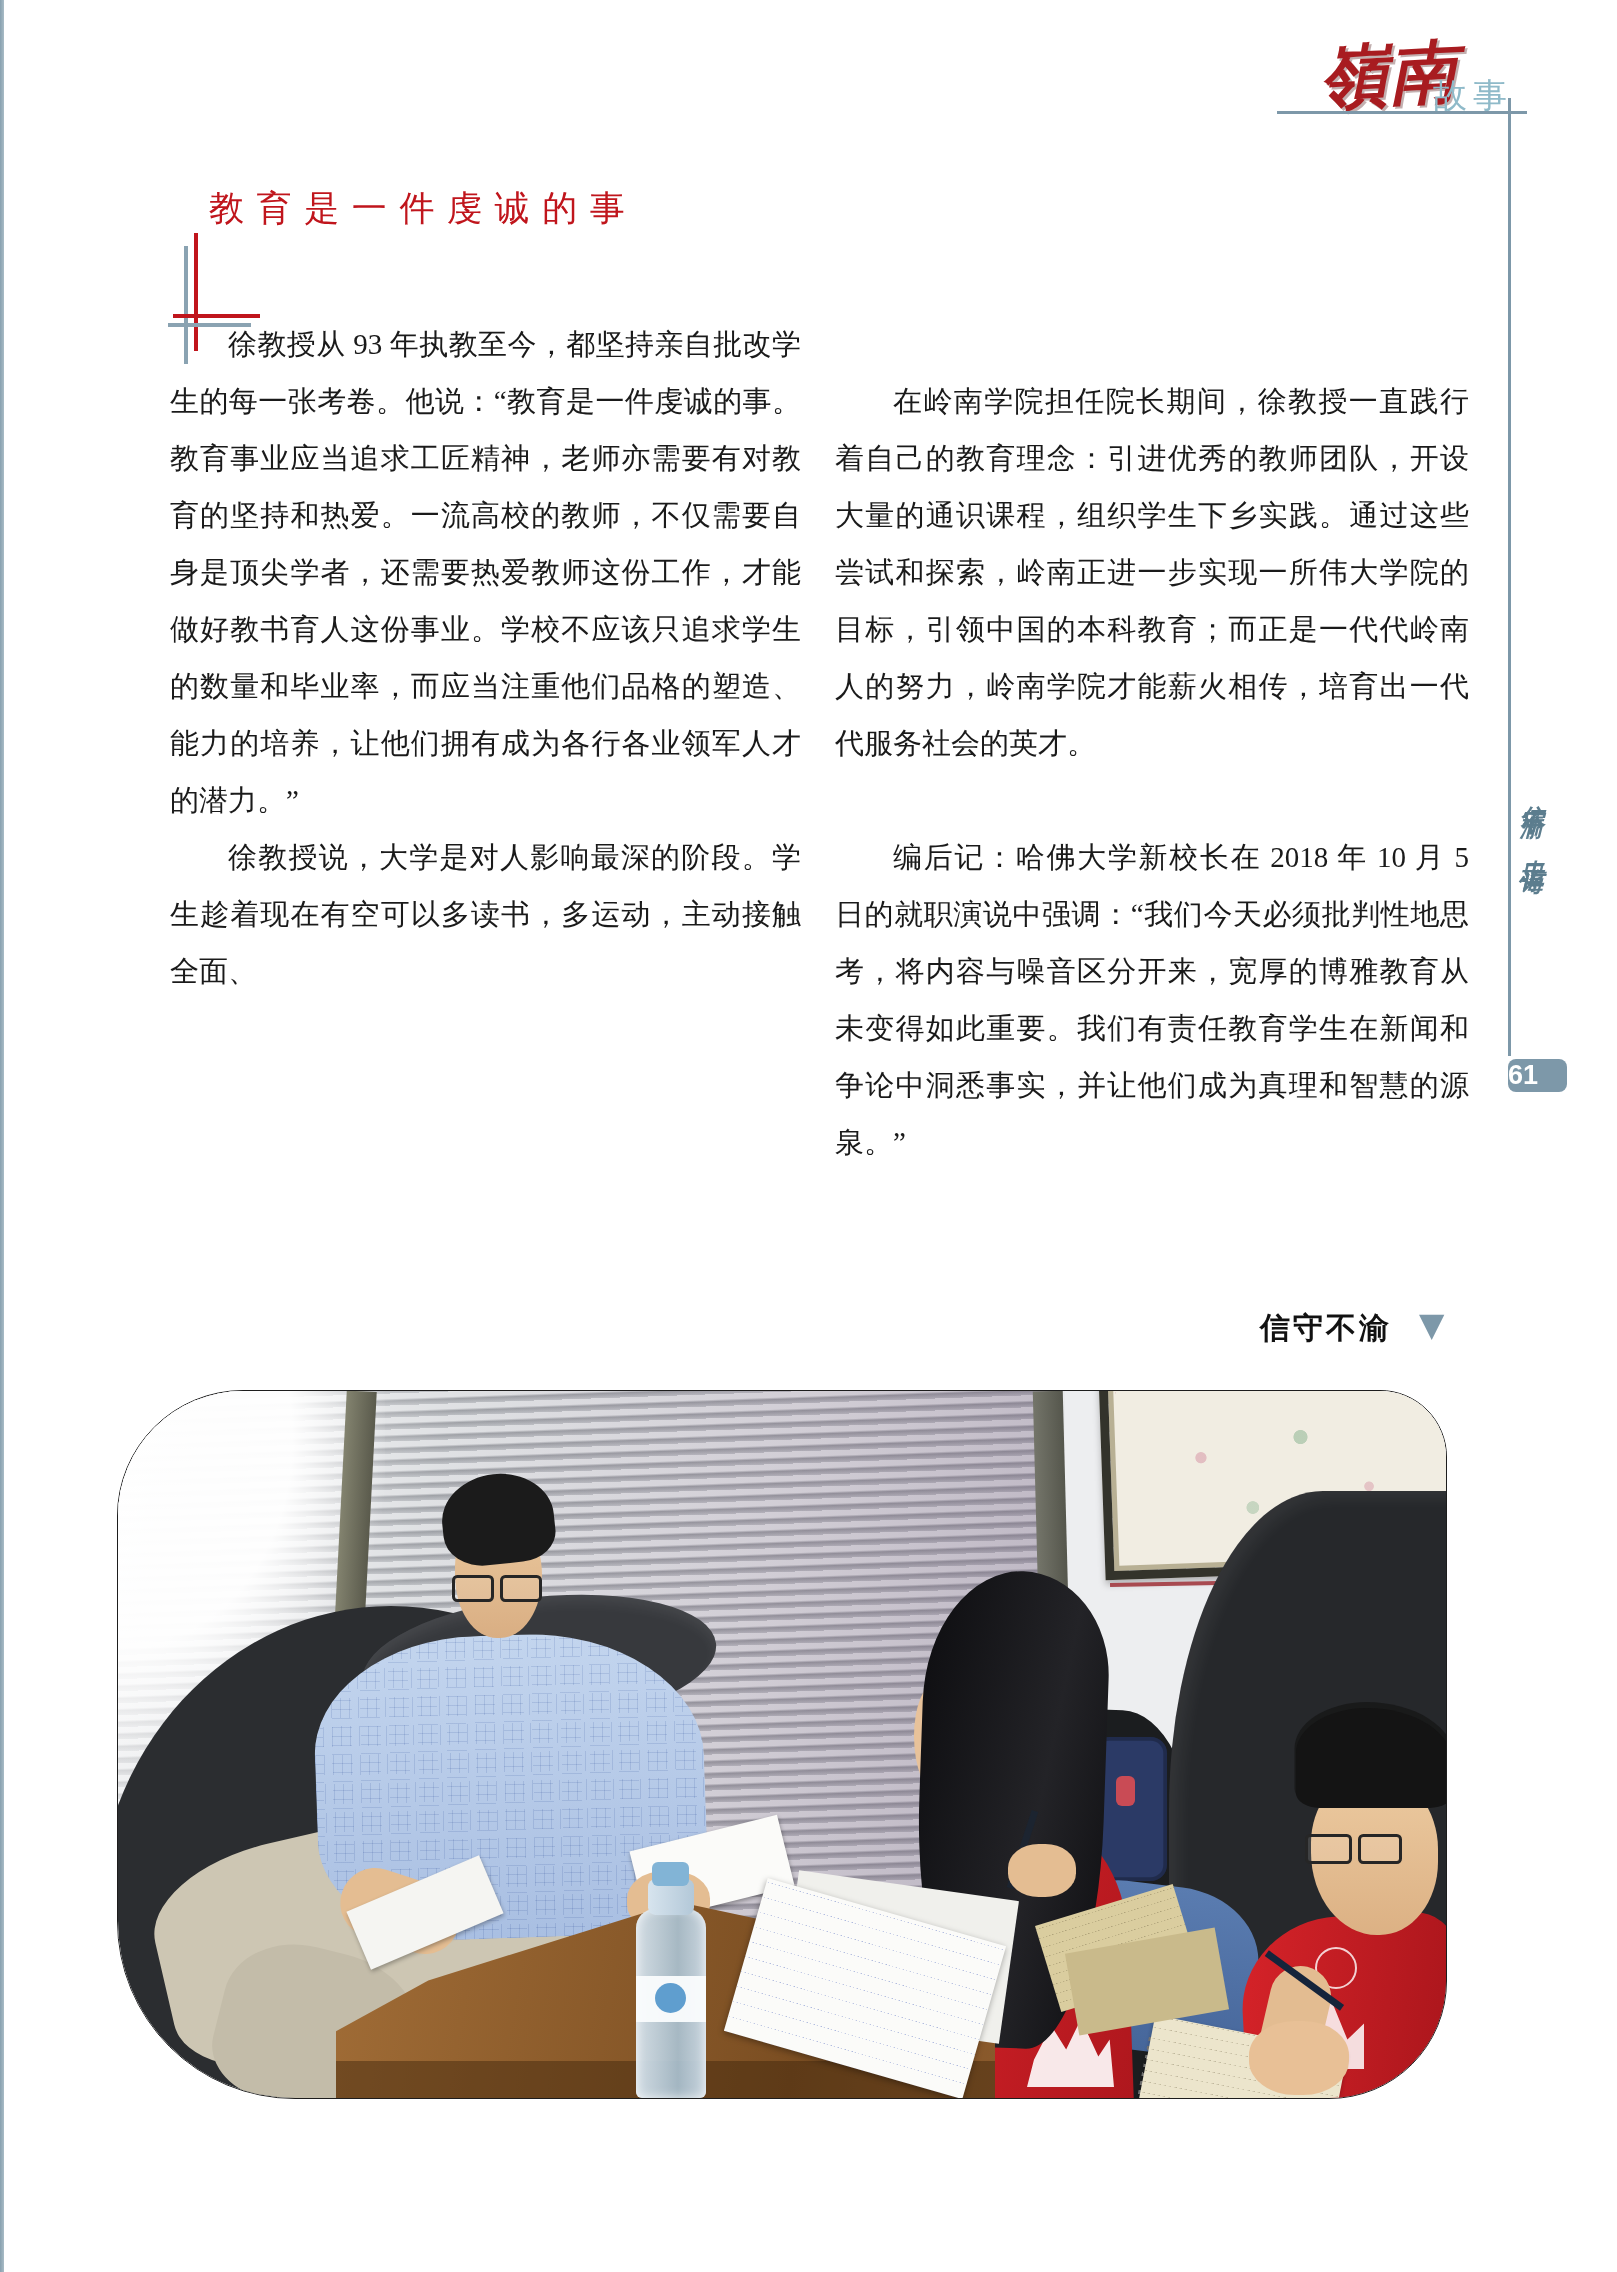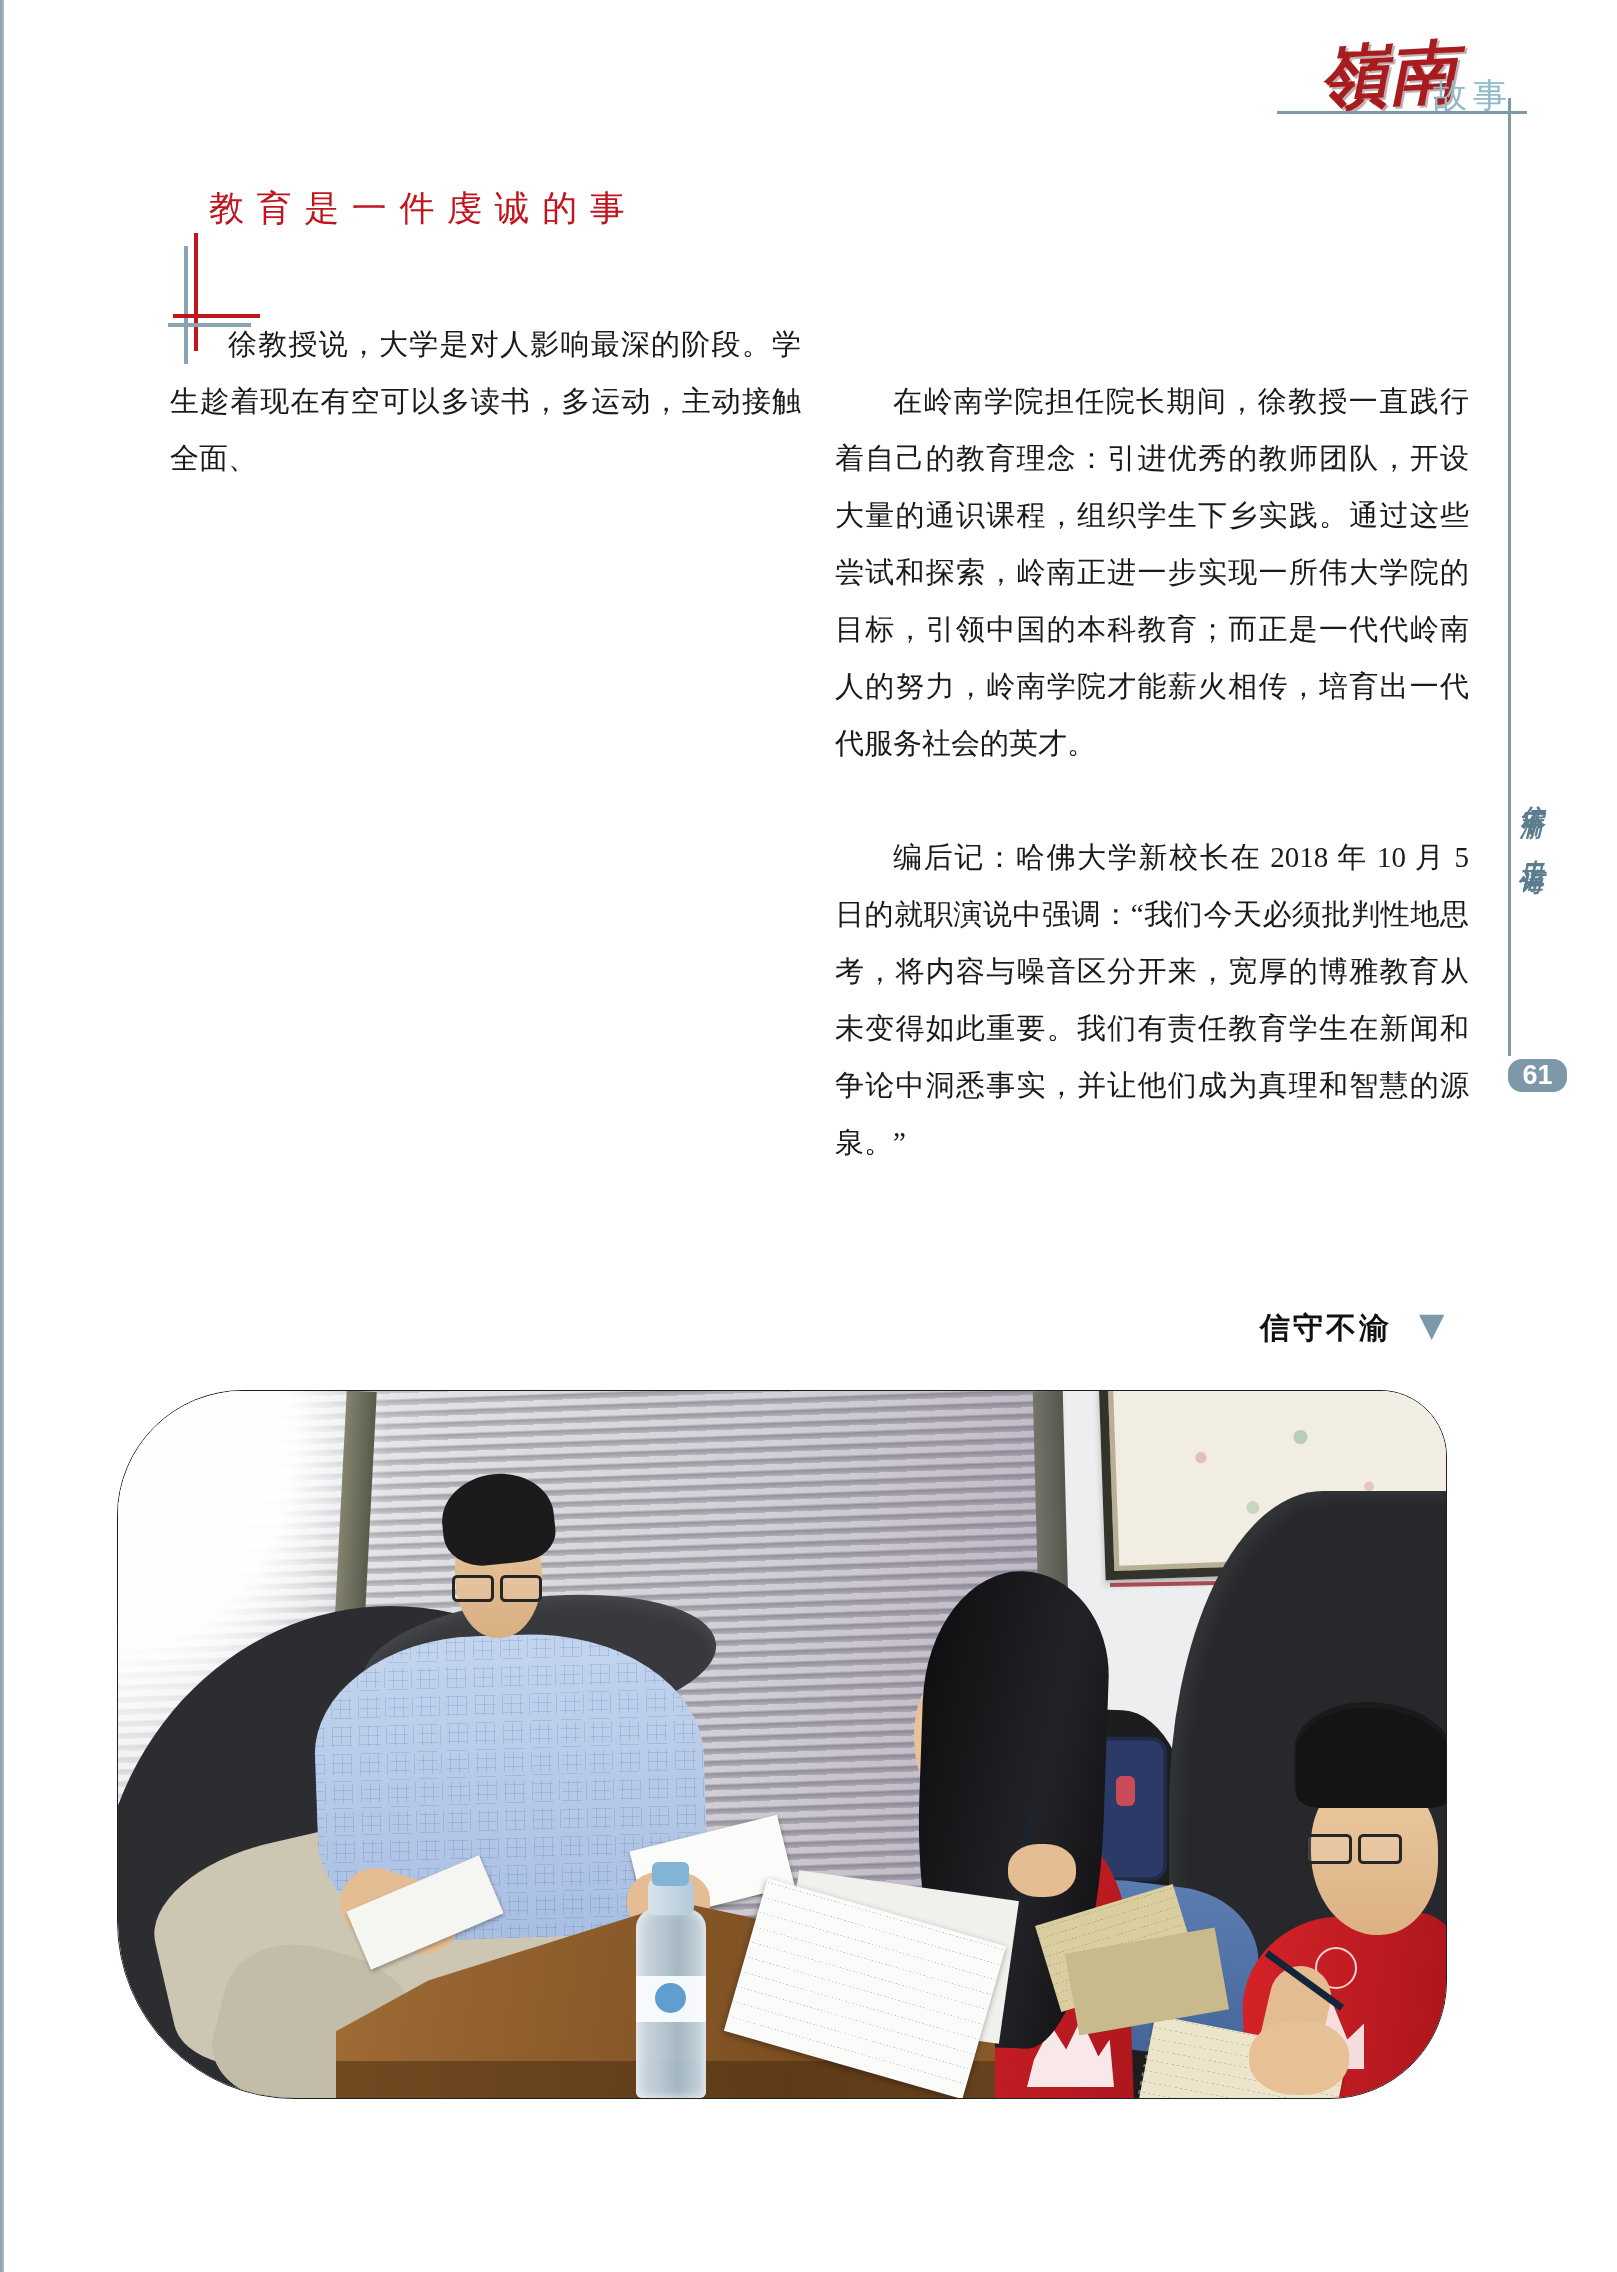--- a/index.html
+++ b/index.html
@@ -31,22 +31,22 @@
   .col-left{left:170px;}
   .col-right{left:835px;width:634px;}
   .col p{margin:0;text-indent:2em;}
   .col p.noindent{text-indent:0;}
   .col p.gap{margin-top:57px;}
 
   .motto{left:1516px;top:786px;writing-mode:vertical-rl;font-size:23px;font-weight:bold;
     color:#5c7d8e;letter-spacing:3.7px;font-style:italic;}
   .motto .part2{margin-inline-start:31px;}
 
-  .page-badge{left:1508px;top:1059px;width:59px;height:33px;background:#7d98a9;border-radius:14px;
-    color:#fff;font-size:27px;font-weight:bold;text-align:center;line-height:33px;
+  .page-badge{left:1508px;top:1059px;width:59px;height:33px;background:#7d98a9;border-radius:8px;
+    color:#fff;font-size:27px;font-weight:bold;line-height:33px;
     font-family:"Liberation Sans","DejaVu Sans",sans-serif;}
 
   .caption{left:1260px;top:1308px;font-size:30px;color:#111;letter-spacing:3px;
     font-family:"Liberation Sans","DejaVu Sans",sans-serif;font-weight:bold;}
   .caption-tri{left:1419px;top:1305px;font-size:33px;color:#7d98a9;
     font-family:"DejaVu Sans",sans-serif;}
 
   
   .photo{left:117px;top:1390px;width:1328px;height:707px;border:1.5px solid #1d1d1d;
     border-radius:126px 67px 118px 178px;overflow:hidden;background:#e9eaec;}
@@ -185,20 +185,21 @@
   <div class="abs top-rule"></div>
   <div class="abs side-rule"></div>
 
   <h1 class="abs title" style="margin:0;">教育是一件虔诚的事</h1>
   <div class="abs deco-red-v"></div>
   <div class="abs deco-blue-v"></div>
   <div class="abs deco-red-h"></div>
   <div class="abs deco-blue-h"></div>
 
   <div class="col col-left">
+    <p>徐教授从 93 年执教至今，都坚持亲自批改学生的每一张考卷。他说：“教育是一件虔诚的事。教育事业应当追求工匠精神，老师亦需要有对教育的坚持和热爱。一流高校的教师，不仅需要自身是顶尖学者，还需要热爱教师这份工作，才能做好教书育人这份事业。学校不应该只追求学生的数量和毕业率，而应当注重他们品格的塑造、能力的培养，让他们拥有成为各行各业领军人才的潜力。”</p>
     <p>徐教授说，大学是对人影响最深的阶段。学生趁着现在有空可以多读书，多运动，主动接触全面、</p>
   </div>
   <div class="col col-right">
     <p class="gap">在岭南学院担任院长期间，徐教授一直践行着自己的教育理念：引进优秀的教师团队，开设大量的通识课程，组织学生下乡实践。通过这些尝试和探索，岭南正进一步实现一所伟大学院的目标，引领中国的本科教育；而正是一代代岭南人的努力，岭南学院才能薪火相传，培育出一代代服务社会的英才。</p>
     <p class="gap">编后记：哈佛大学新校长在 2018 年 10 月 5 日的就职演说中强调：“我们今天必须批判性地思考，将内容与噪音区分开来，宽厚的博雅教育从未变得如此重要。我们有责任教育学生在新闻和争论中洞悉事实，并让他们成为真理和智慧的源泉。”</p>
   </div>
 
   <div class="abs motto">
     <span class="part1">信守不渝</span>
     <span class="part2">忠于谆诲</span>

